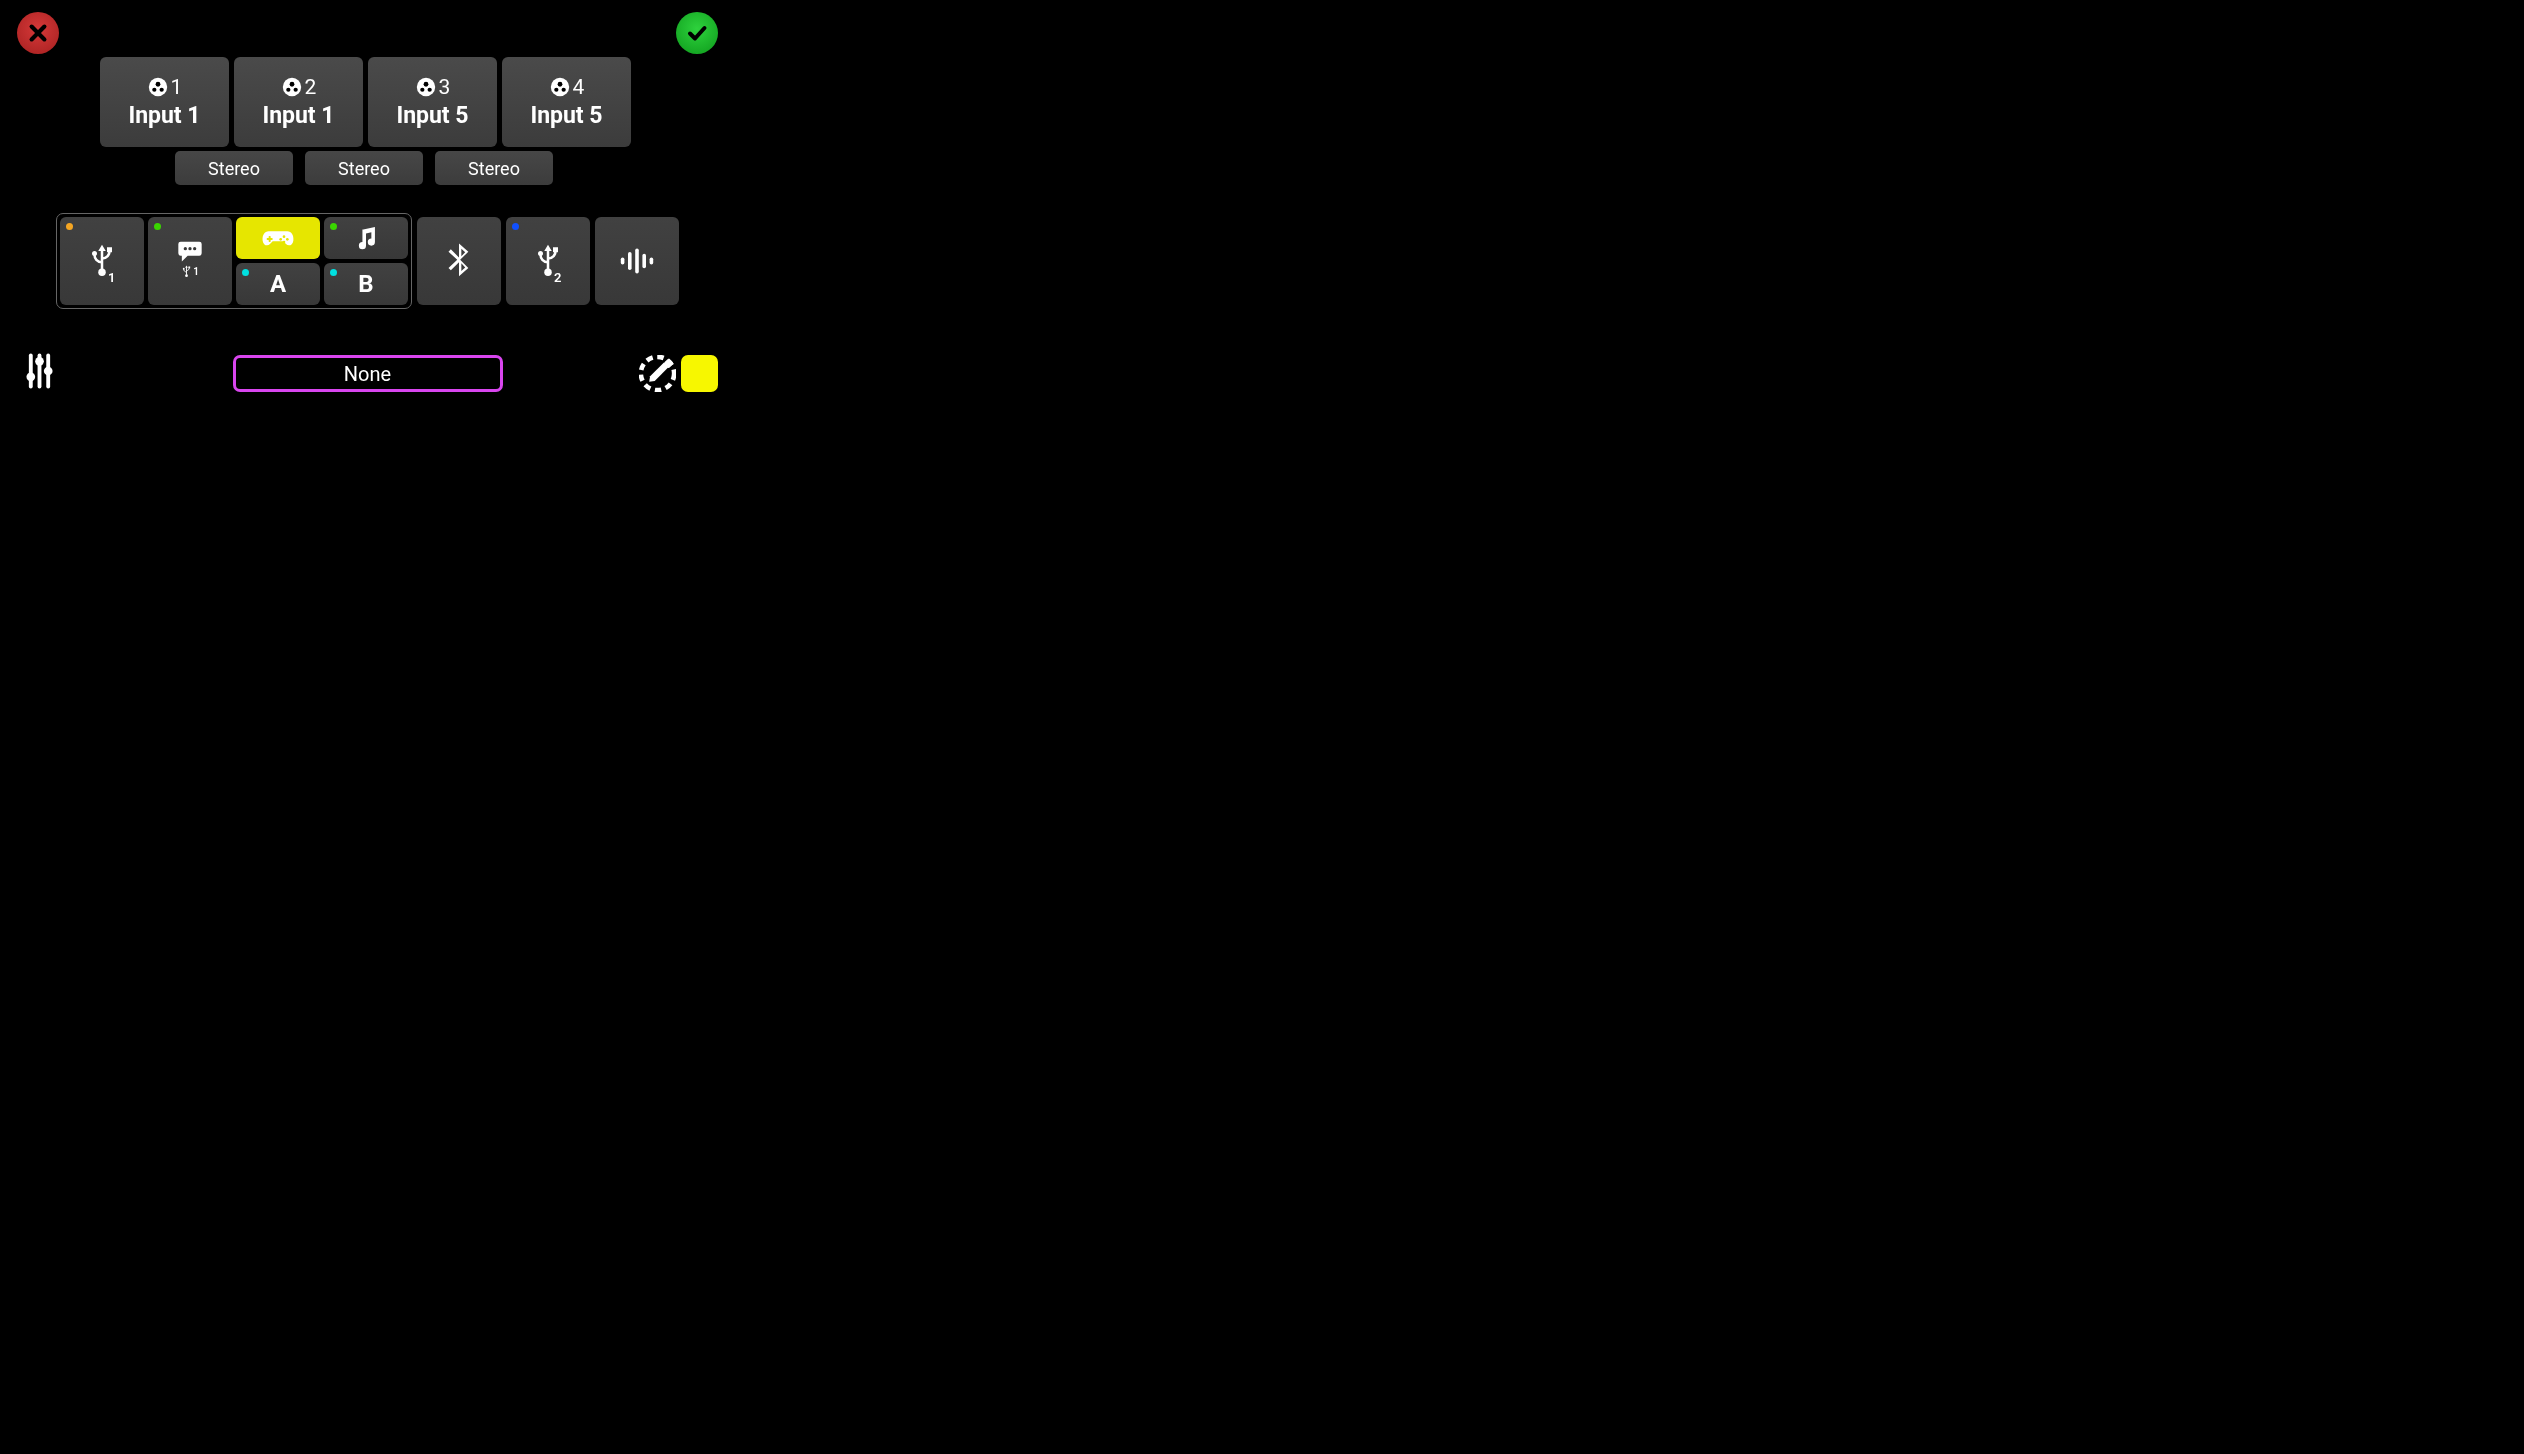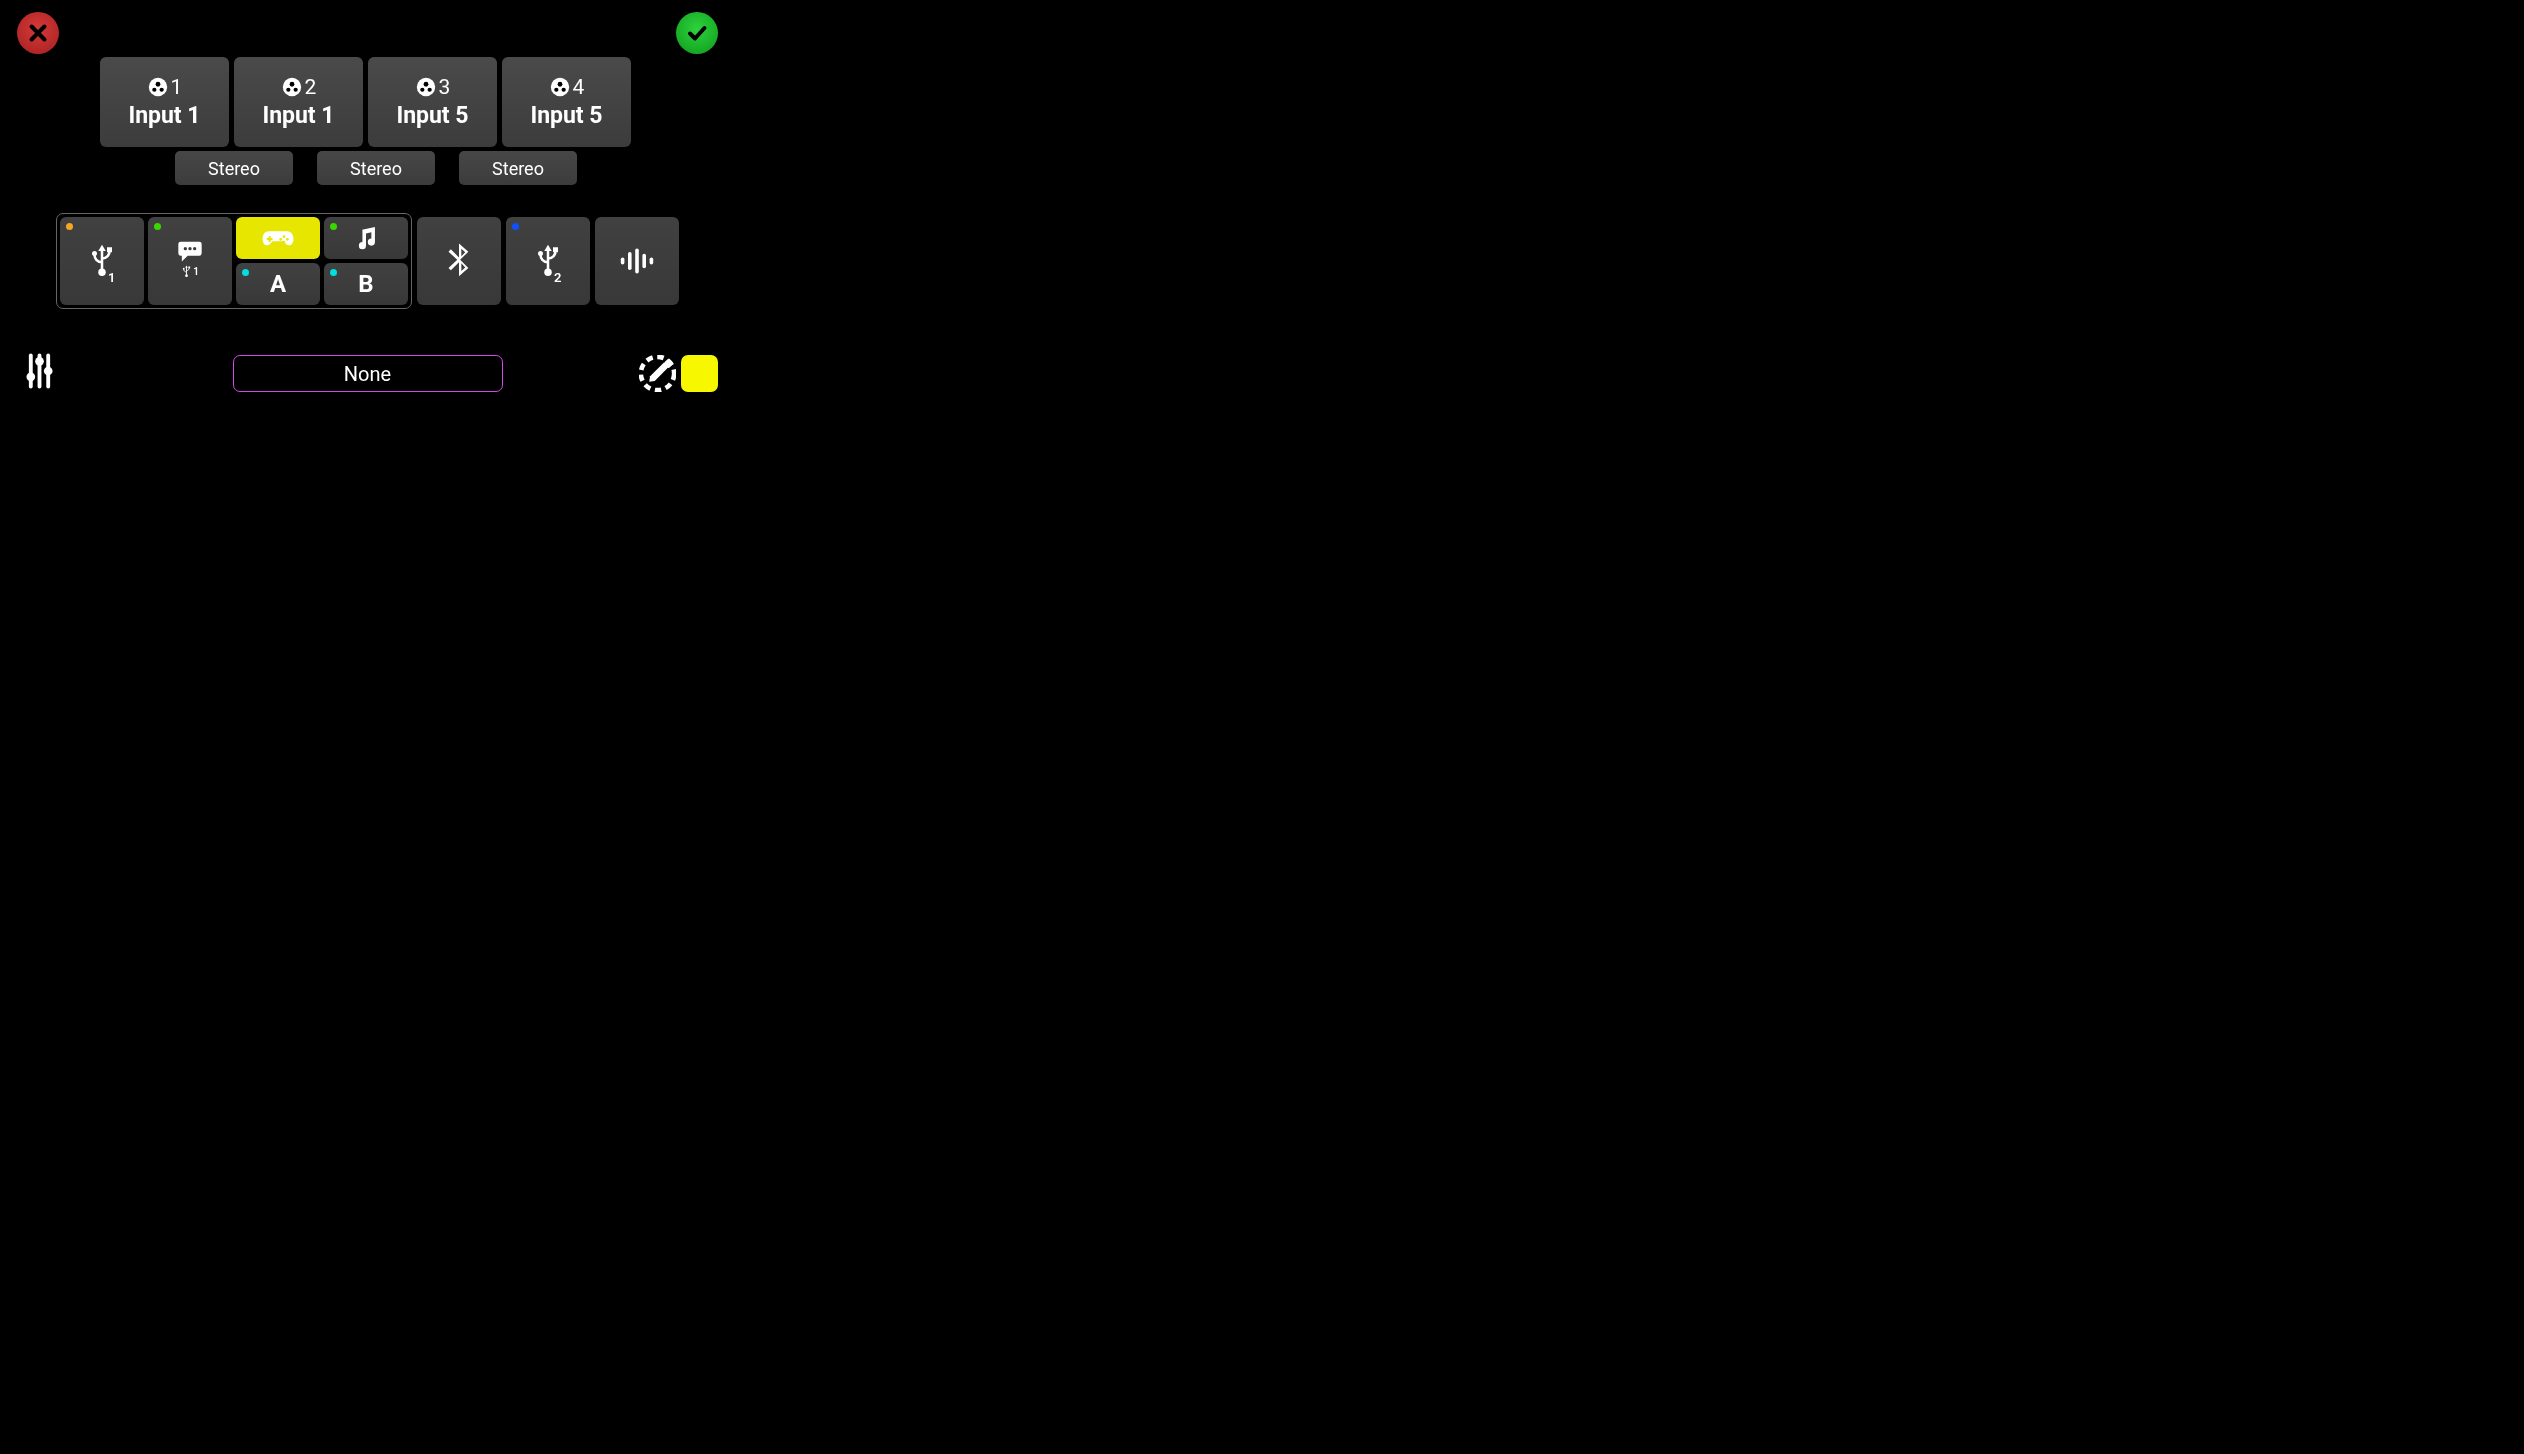--- a/index.html
+++ b/index.html
@@ -53,21 +53,21 @@
   }
   .input-card .num { font-size: 21px; font-weight: 400; }
   .input-card .label { font-size: 23px; font-weight: 700; }
 
   
   .stereo-row {
     position: absolute;
     top: 151px;
     left: 175px;
     display: flex;
-    gap: 24px;
+    gap: 12px;
   }
   .stereo-btn {
     width: 118px;
     height: 34px;
     background: linear-gradient(#474747, #3c3c3c);
     border-radius: 5px;
     display: flex;
     align-items: center;
     justify-content: center;
     font-size: 18px;
@@ -130,21 +130,21 @@
 
   
   .bottom-sliders { position: absolute; left: 25px; bottom: 19px; }
   .none-btn {
     position: absolute;
     left: 50%;
     transform: translateX(-50%);
     bottom: 20px;
     width: 270px;
     height: 37px;
-    border: 1px solid #d946ef;
+    border: 3px solid #d946ef;
     border-radius: 7px;
     display: flex;
     align-items: center;
     justify-content: center;
     font-size: 20px;
     background: transparent;
   }
   .color-area {
     position: absolute;
     right: 17px;

